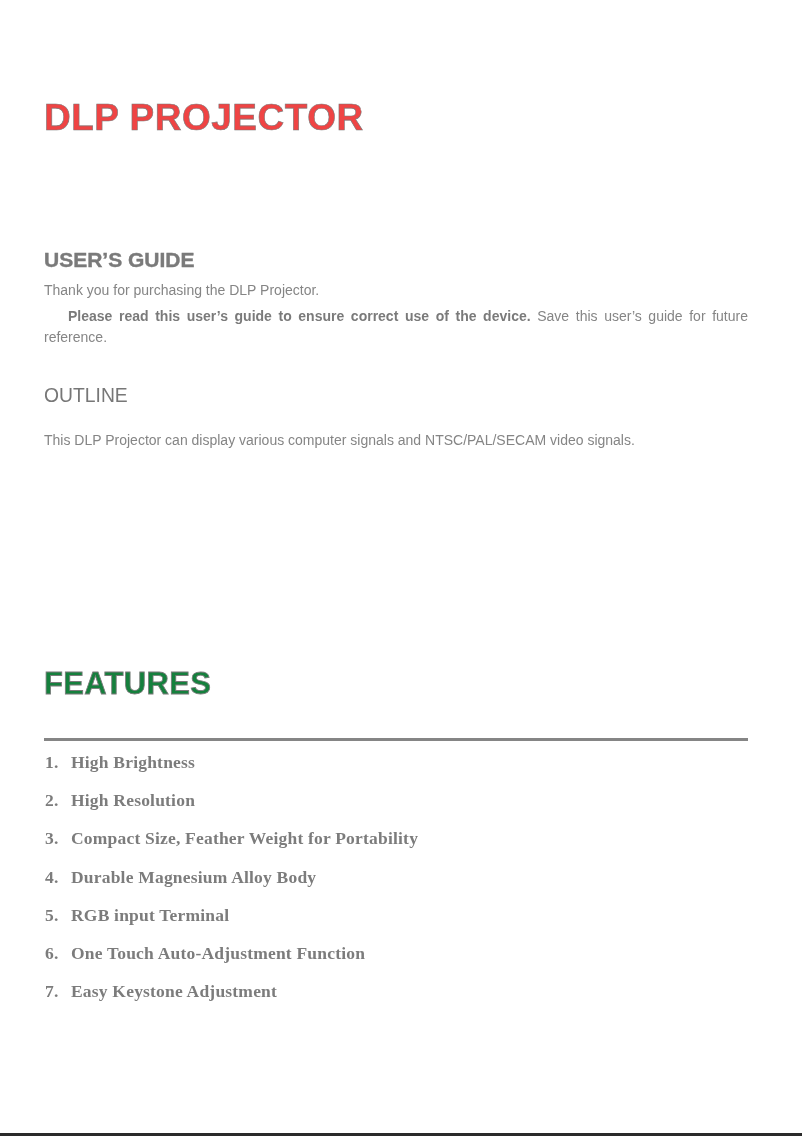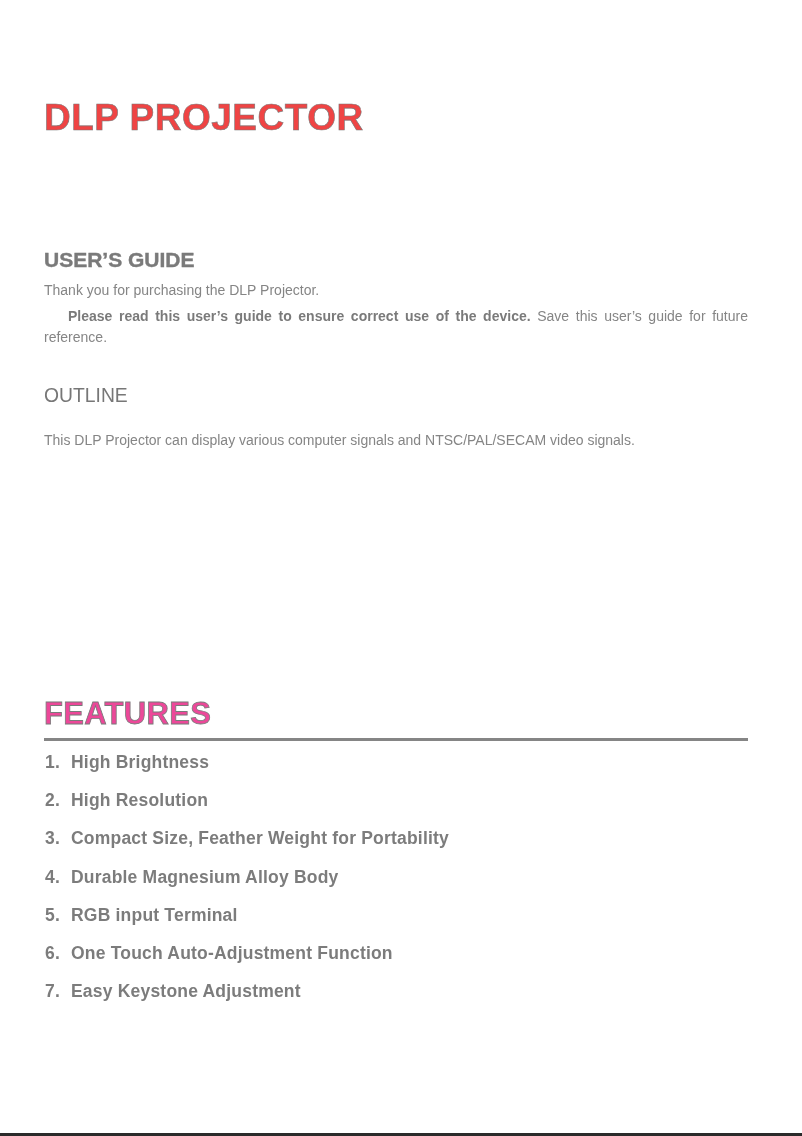--- a/index.html
+++ b/index.html
@@ -54,24 +54,24 @@
     font-size: 21px;
     font-weight: normal;
     color: #777777;
     transform: scaleX(0.92);
     transform-origin: left top;
     white-space: nowrap;
   }
   .p-outline { top: 430px; text-align: justify; text-align-last: left; }
   .features-heading {
     left: 44px;
-    top: 696px;
+    top: 666px;
     font-size: 31px;
     font-weight: bold;
-    color: #ec4899;
+    color: #15803d;
     -webkit-text-stroke: 0.8px #7a7a7a;
     letter-spacing: 0.3px;
     white-space: nowrap;
   }
   .features-rule {
     left: 44px;
     top: 738px;
     width: 704px;
     height: 3px;
     background: #858585;
@@ -81,21 +81,21 @@
     top: 752px;
     margin: 0;
     padding: 0;
     list-style: none;
   }
   .features-list li {
     height: 38.2px;
     font-size: 17.5px;
     font-weight: bold;
     color: #7c7c7c;
-    font-family: Liberation Sans, sans-serif;
+    font-family: Liberation Serif, serif;
     letter-spacing: 0.2px;
     white-space: nowrap;
   }
   .features-list li .num { display: inline-block; width: 26px; }
   .bottom-rule {
     left: 0;
     top: 1133px;
     width: 802px;
     height: 3px;
     background: #2a2a2a;

